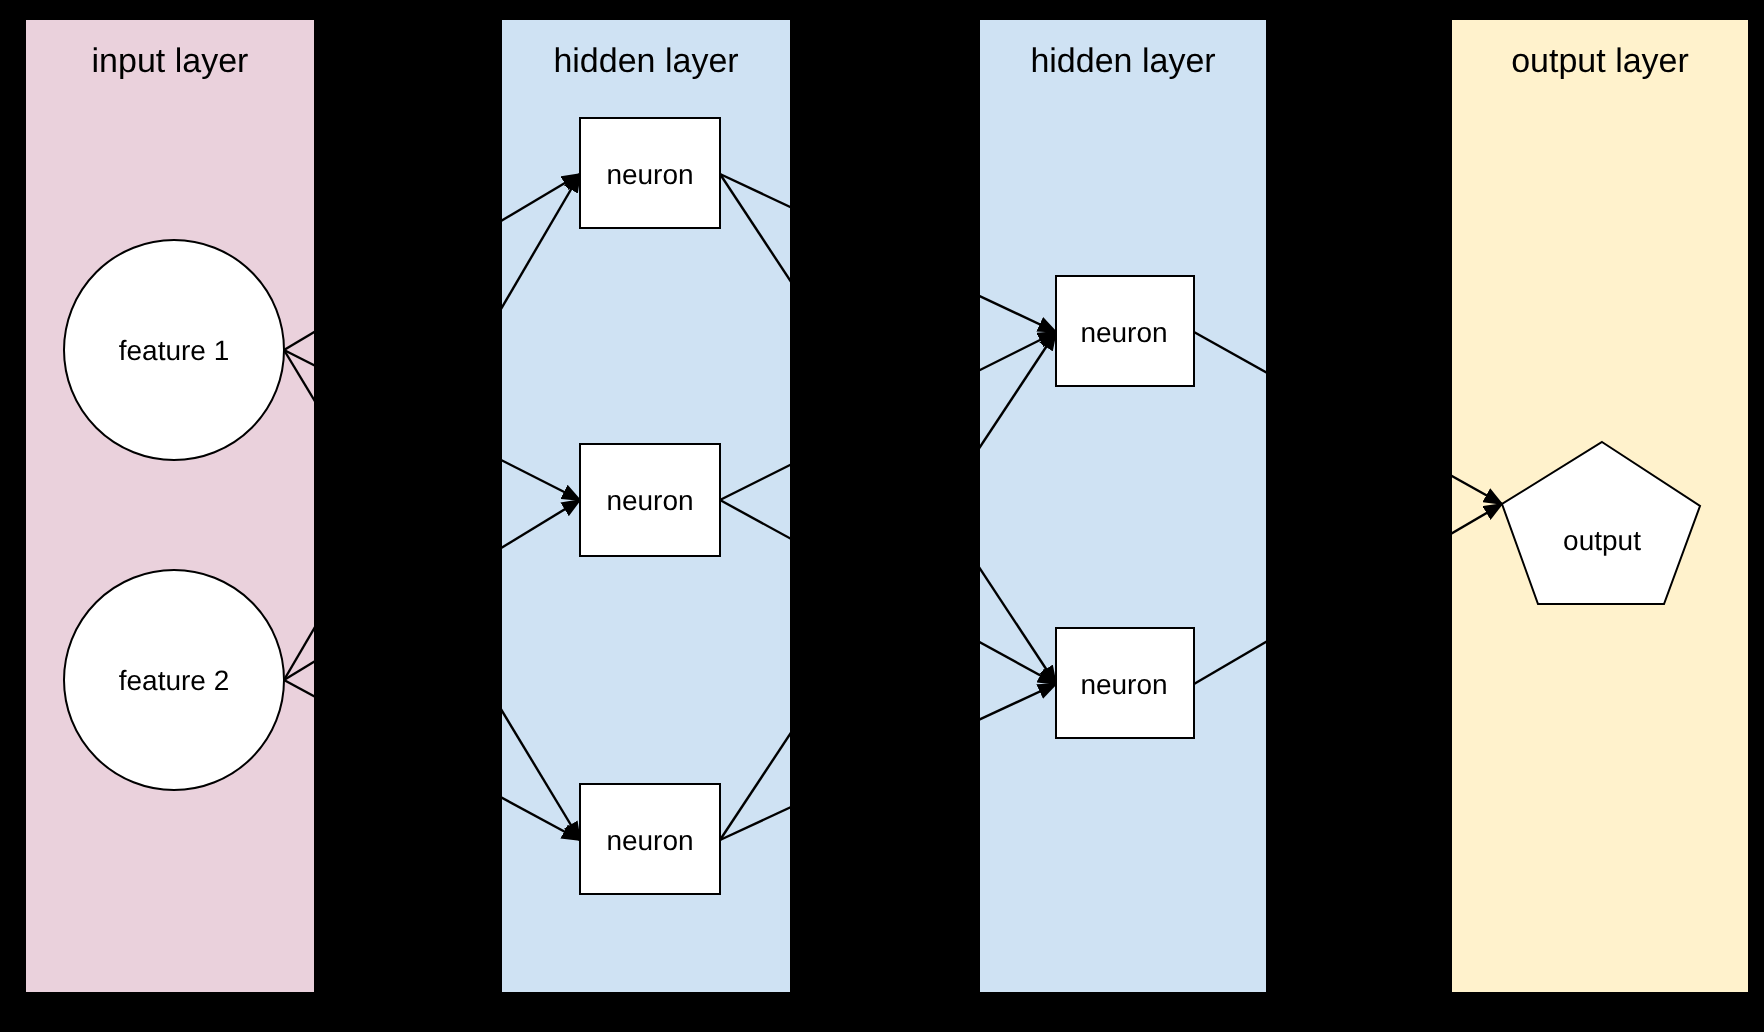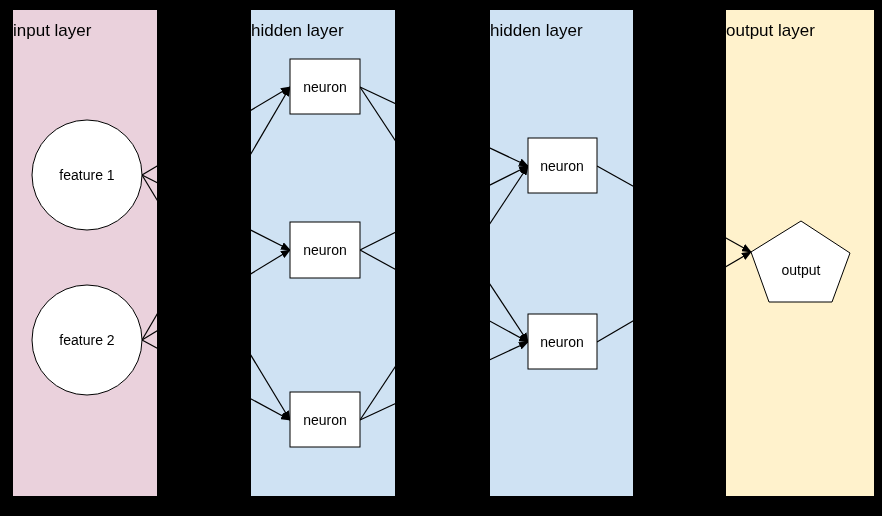--- a/index.html
+++ b/index.html
@@ -14,20 +14,21 @@
     background: #000000;
     overflow: hidden;
     font-family: "Liberation Sans", sans-serif;
   }
   .layer-panel {
     position: absolute;
     top: 10px;
     height: 486px;
   }
   .layer-panel .layer-title {
+    text-align: center;
     padding-top: 11px;
     font-size: 17px;
     line-height: 20px;
     color: #000000;
     white-space: nowrap;
   }
   #panel-input   { left: 13px;  width: 144px; }
   #panel-hidden1 { left: 251px; width: 144px; }
   #panel-hidden2 { left: 490px; width: 143px; }
   #panel-output  { left: 726px; width: 148px; }

